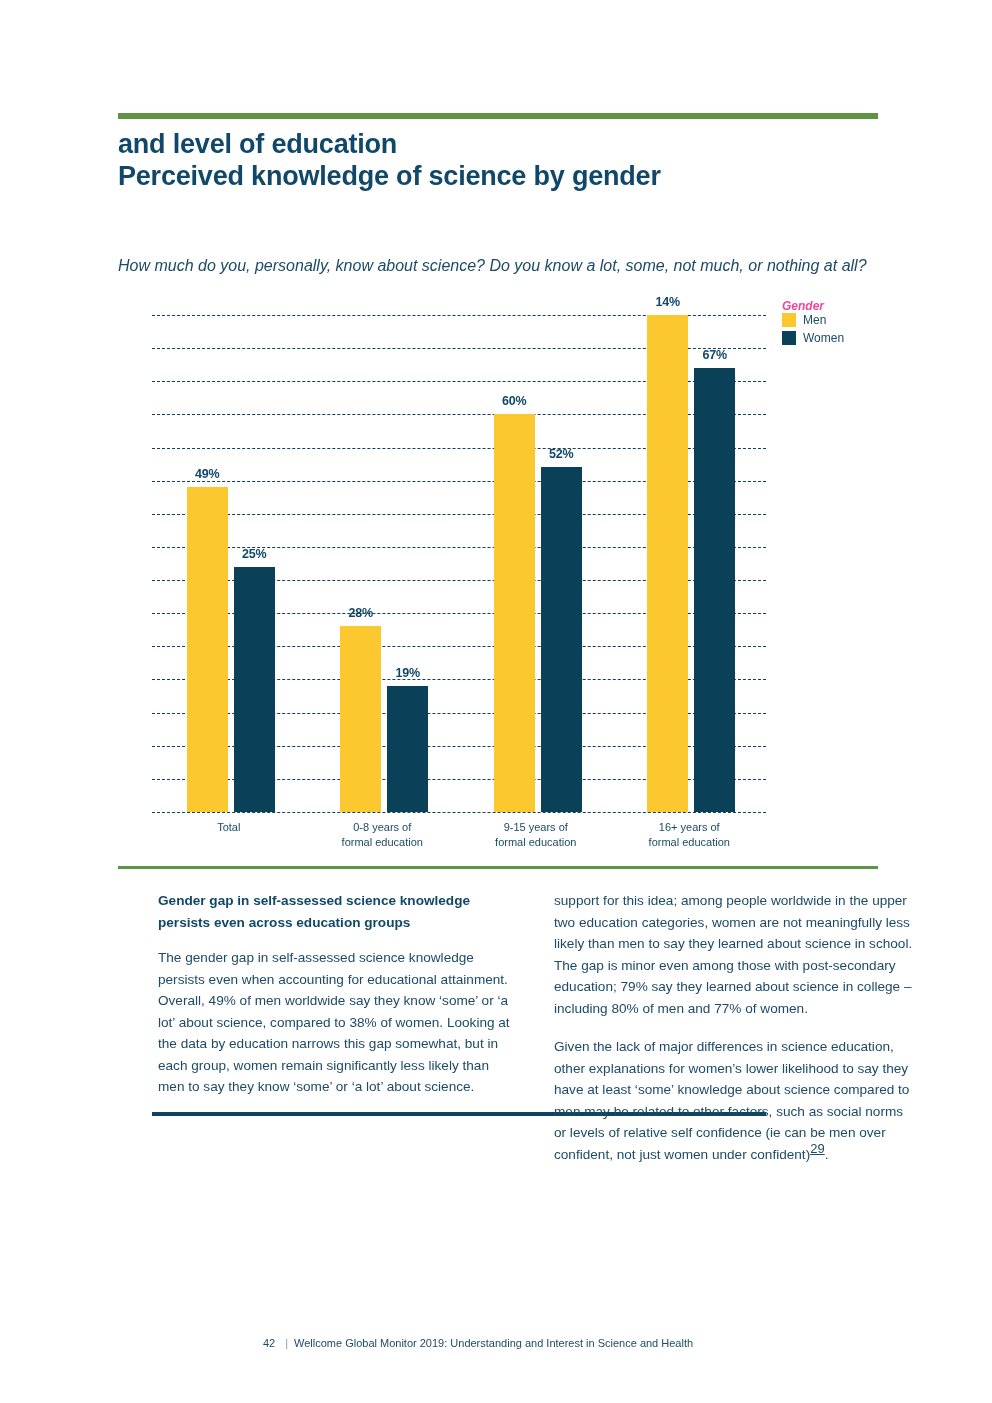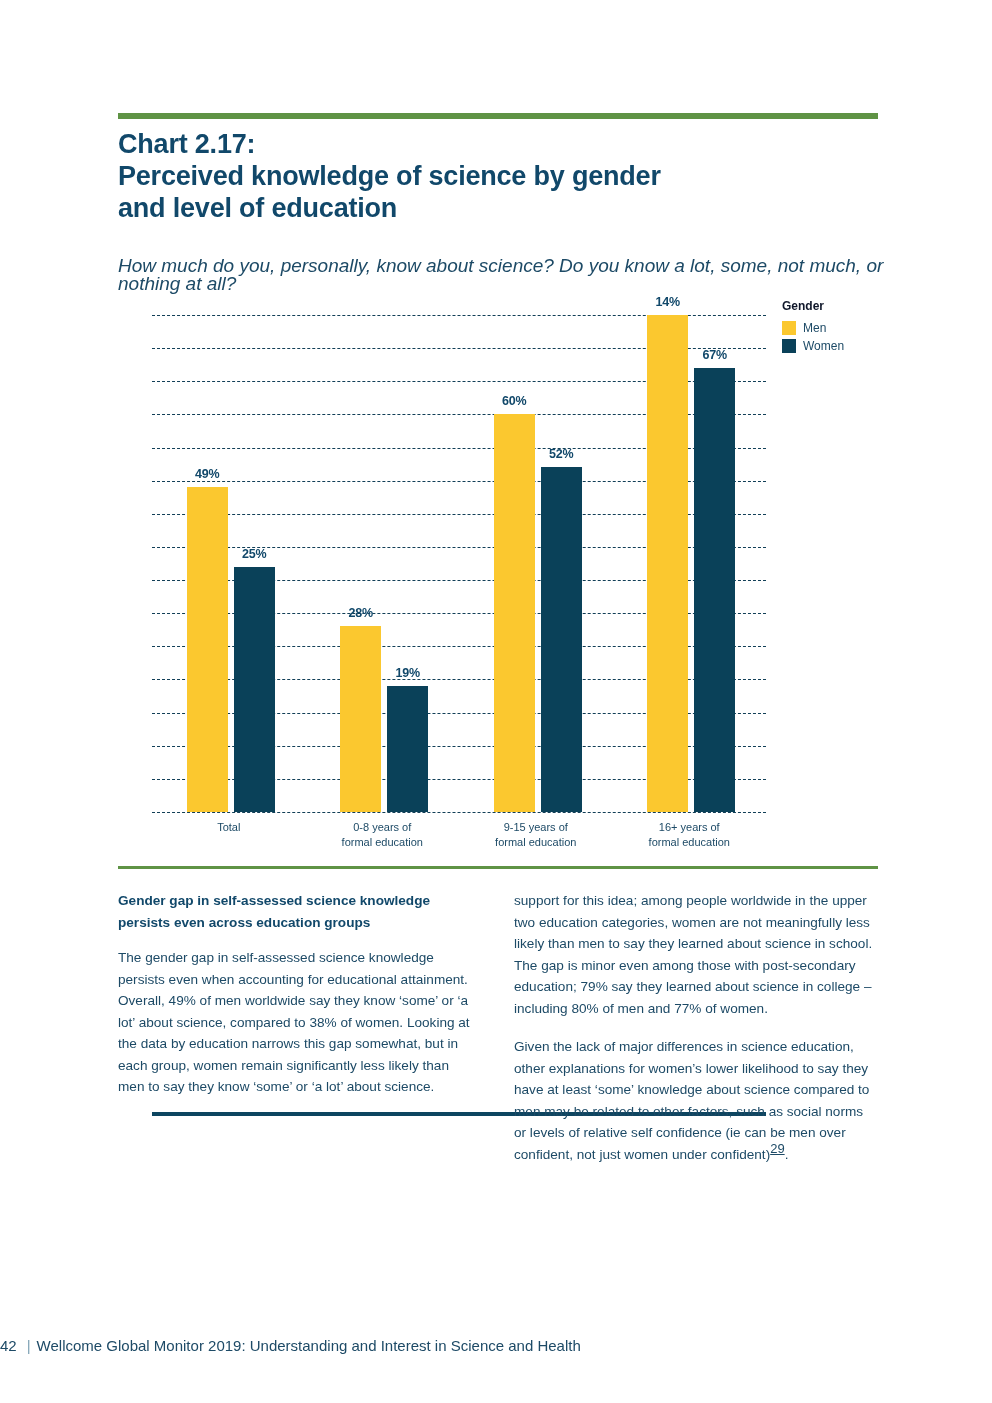--- a/index.html
+++ b/index.html
@@ -50,21 +50,21 @@
     width: 760px;
     font-size: 13.5px;
     line-height: 18px;
     color: #1d4a66;
   }
   .question {
     position: absolute;
     left: 118px;
     top: 257px;
     width: 780px;
-    font-size: 19px;
+    font-size: 16px;
     line-height: 18px;
     font-style: italic;
     color: #1d4a66;
   }
 
   
   .chart-area {
     position: absolute;
     left: 152px;
     top: 300px;
@@ -137,22 +137,22 @@
   
   .legend {
     position: absolute;
     left: 782px;
     top: 299px;
     width: 120px;
   }
   .legend-title {
     font-size: 12px;
     font-weight: bold;
-    color: #0f172a;
-    margin-bottom: 8px;
+    color: #ec4899;
+    font-style: italic;
   }
   .legend-row {
     display: flex;
     align-items: flex-end;
     margin-bottom: 4px;
   }
   .swatch {
     width: 14px;
     height: 14px;
     margin-right: 7px;
@@ -174,20 +174,21 @@
     height: 3px;
     background: #5f9345;
   }
   .col {
     position: absolute;
     top: 890px;
     width: 360px;
     font-size: 13.6px;
     line-height: 21.5px;
     color: #1d4a66;
+    margin-left: 40px;
   }
   .col-left { left: 118px; }
   .col-right { left: 514px; }
   .col h3 {
     margin: 0 0 14px 0;
     font-size: 13.6px;
     line-height: 21.5px;
     font-weight: bold;
     color: #11486a;
   }
@@ -200,38 +201,37 @@
     line-height: 0;
     text-decoration: underline;
   }
 
   
   .footer {
     position: absolute;
     left: 0;
     top: 1337px;
     width: 956px;
-    text-align: left;
-    font-size: 15px;
+    text-align: center;
+    font-size: 11px;
     color: #1d4a66;
   }
   .footer .pageno { margin-right: 4px; }
   .footer .sep { margin: 0 6px; color: #7fa3b5; }
 </style>
 </head>
 <body>
 
 <div class="page">
 
   <div class="top-rule"></div>
 
   <div class="chart-title">
-    <span class="tline">Chart 2.17:</span>
+    <span class="tline">and level of education</span>
     <span class="tline">Perceived knowledge of science by gender</span>
-    <span class="tline">and level of education</span>
   </div>
 
   <div class="question">How much do you, personally, know about science? Do you know a lot, some, not much, or nothing at all?</div>
 
   <div class="chart-area">
     <div class="plot" id="gridlines">
         <div class="gridline" style="top: 497px;"></div>
         <div class="gridline" style="top: 463.867px;"></div>
         <div class="gridline" style="top: 430.733px;"></div>
         <div class="gridline" style="top: 397.6px;"></div>

